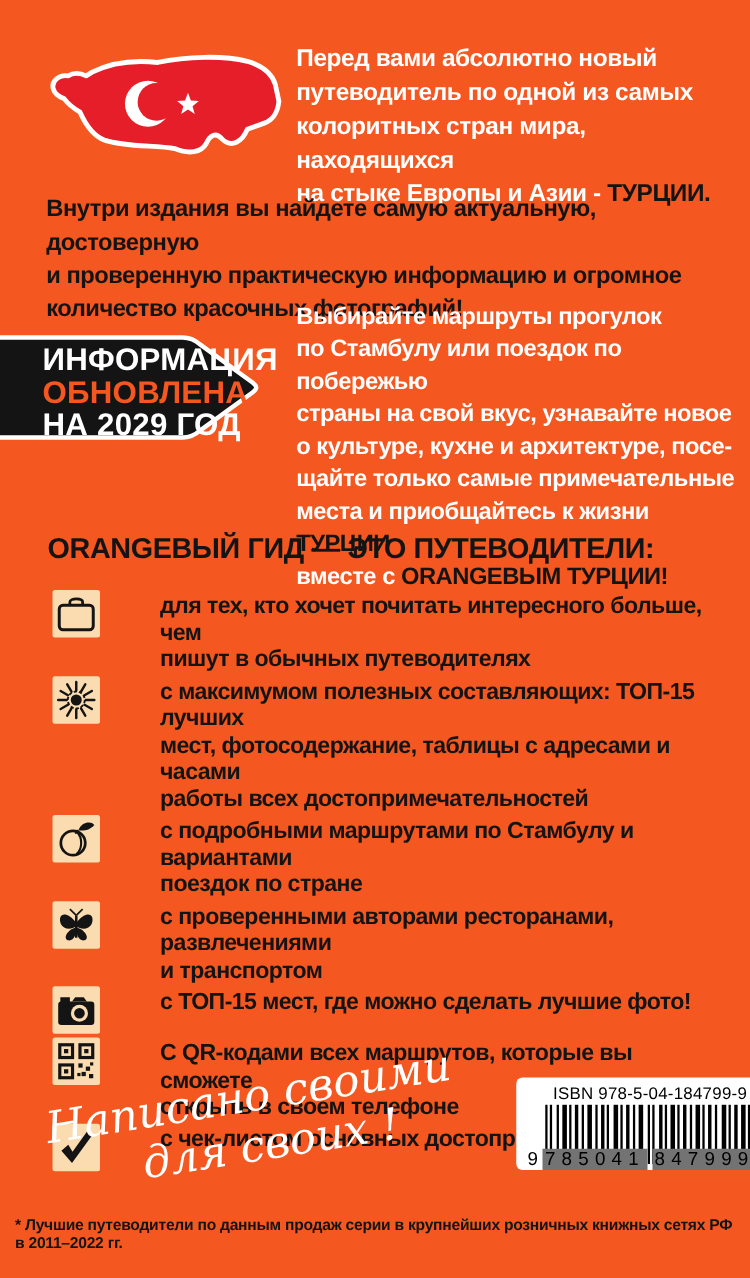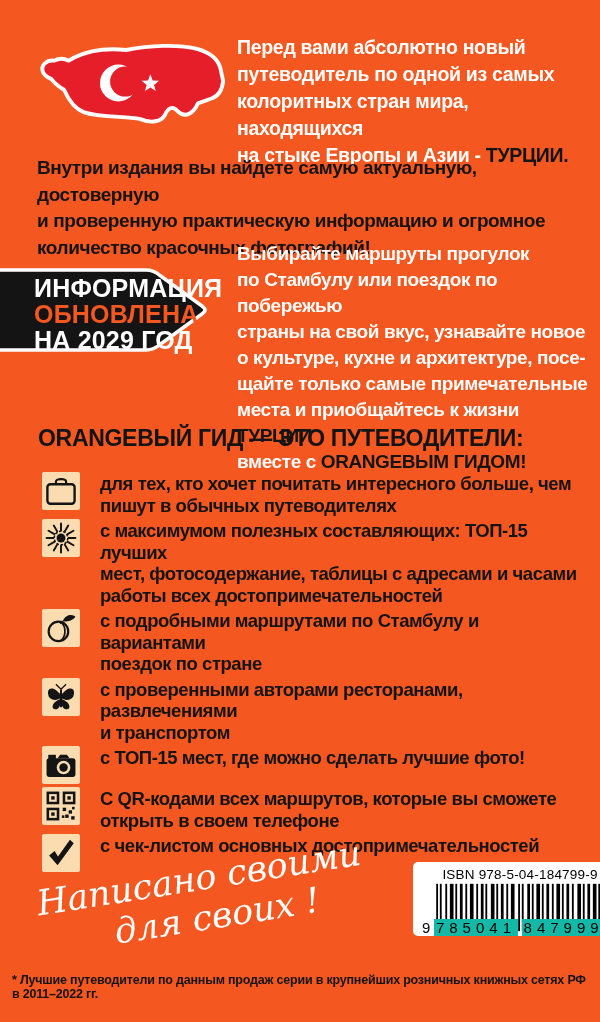--- a/index.html
+++ b/index.html
@@ -43,21 +43,21 @@
     position: absolute; left: 237px; top: 241px; width: 355px;
     color: #fff; font-size: 19px; font-weight: 700; line-height: 26px; letter-spacing: -0.4px;
   }
 
   
   .features-heading {
     position: absolute; left: 38px; top: 425px;
     color: #141414; font-size: 23px; font-weight: 700; letter-spacing: -0.3px;
   }
   .features { position: absolute; left: 42px; top: 472px; width: 540px; }
-  .feature-row { display: flex; align-items: flex-start; margin-bottom: 3px; }
+  .feature-row { display: flex; align-items: flex-start; margin-bottom: 3px; gap: 28px; }
   .feature-row.center { align-items: flex-start; }
   .icon-tile {
     flex: 0 0 38px; width: 38px; height: 38px;
     background: #FBDCB1; border-radius: 2px;
     display: flex; align-items: center; justify-content: center;
     margin-right: 20px;
   }
   .feature-text {
     color: #141414; font-size: 18.5px; font-weight: 700;
     line-height: 21.5px; letter-spacing: -0.45px; padding-top: 1px;
@@ -75,21 +75,21 @@
   .barcode-box {
     position: absolute; left: 372px; top: 862px; width: 214px; height: 74px;
     background: #fff; border-radius: 5px;
     display: flex; flex-direction: column; align-items: center; padding-top: 5px; margin-left: 41px;
   }
   .isbn-label { color: #000; font-size: 13.5px; letter-spacing: 0.2px; }
   .barcode-digits {
     width: 196px; display: flex; justify-content: space-between;
     color: #000; font-size: 15px; margin-top: -14px; background: transparent;
   }
-  .barcode-digits .grp { letter-spacing: 5px; background: #14b8a6; padding: 0 2px; }
+  .barcode-digits .grp { letter-spacing: 5px; background: #737373; padding: 0 2px; }
 
   
   .footnote {
     position: absolute; left: 12px; top: 973px; width: 582px;
     color: #141414; font-size: 12.5px; font-weight: 700; letter-spacing: -0.2px;
   }
 </style>
 </head>
 <body>
 
@@ -128,21 +128,21 @@
       <span class="l3">НА 2029 ГОД</span>
     </div>
   </div>
 
   <p class="routes pre"><span>Выбирайте маршруты прогулок
 по Стамбулу или поездок по побережью
 страны на свой вкус, узнавайте новое
 о культуре, кухне и архитектуре, посе-
 щайте только самые примечательные
 места и приобщайтесь к жизни </span><span class="hl">ТУРЦИИ</span><span>
-вместе с </span><span class="hl">ORANGEВЫМ ГИДОМ!</span></p>
+вместе с </span><span class="hl">ORANGEВЫМ ТУРЦИИ!</span></p>
 
   <h2 class="features-heading">ORANGEВЫЙ ГИД — ЭТО ПУТЕВОДИТЕЛИ:</h2>
 
   <div class="features">
 
     <div class="feature-row">
       <span class="icon-tile">
         <svg width="34" height="34" viewBox="0 0 40 40">
           <path d="M14,12 v-3 c0,-4 12,-4 12,0 v3" fill="none" stroke="#141414" stroke-width="2.6"></path>
           <rect x="4" y="12" width="32" height="23" rx="3.5" fill="none" stroke="#141414" stroke-width="2.8"></rect>

